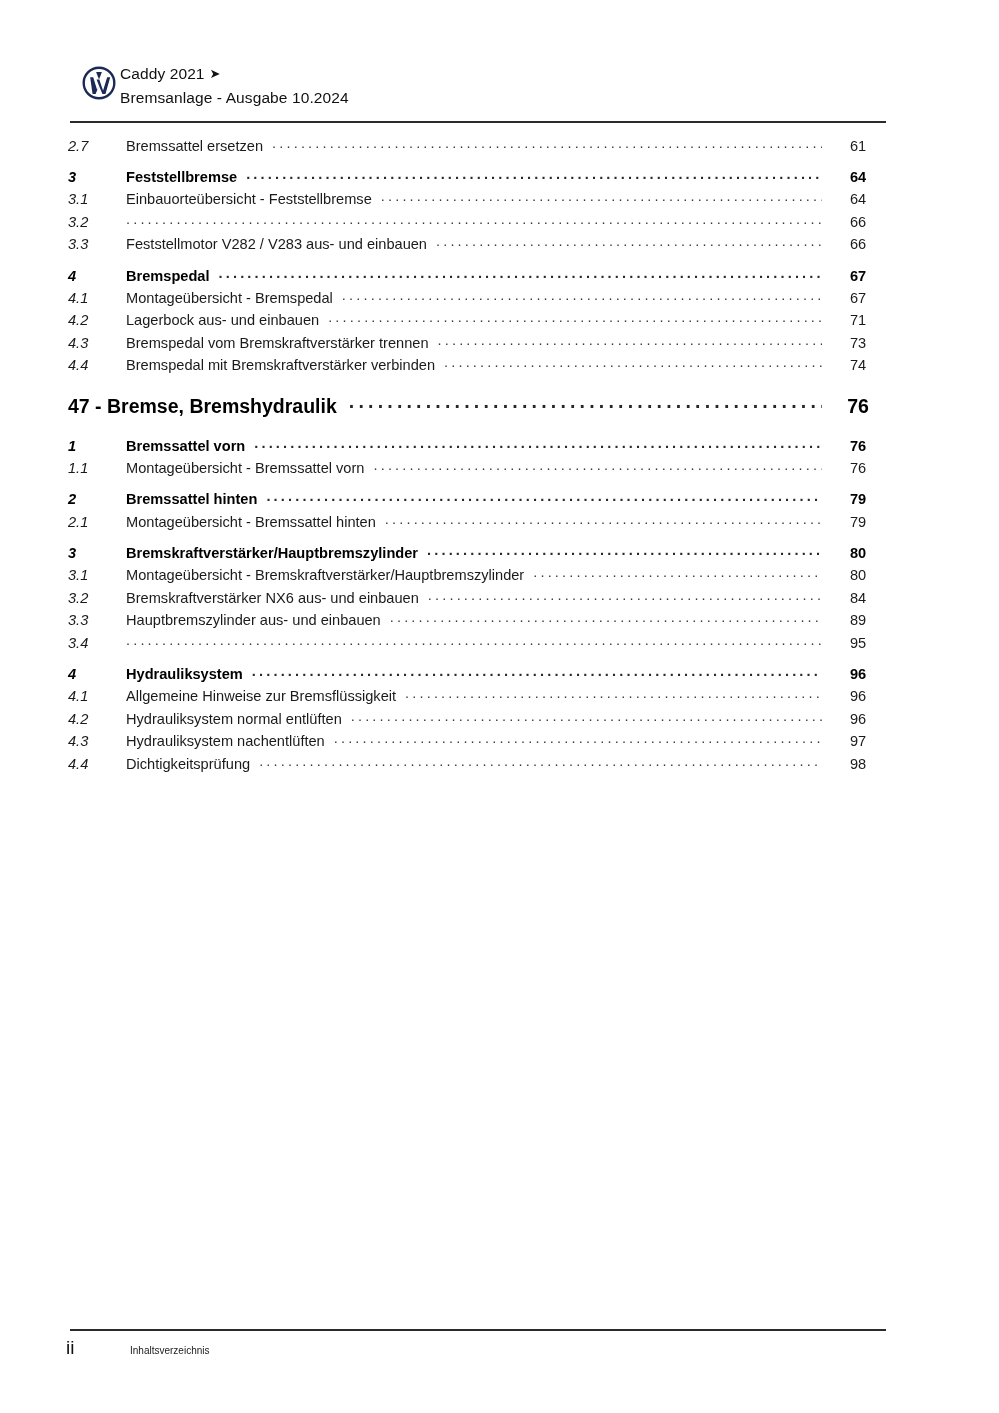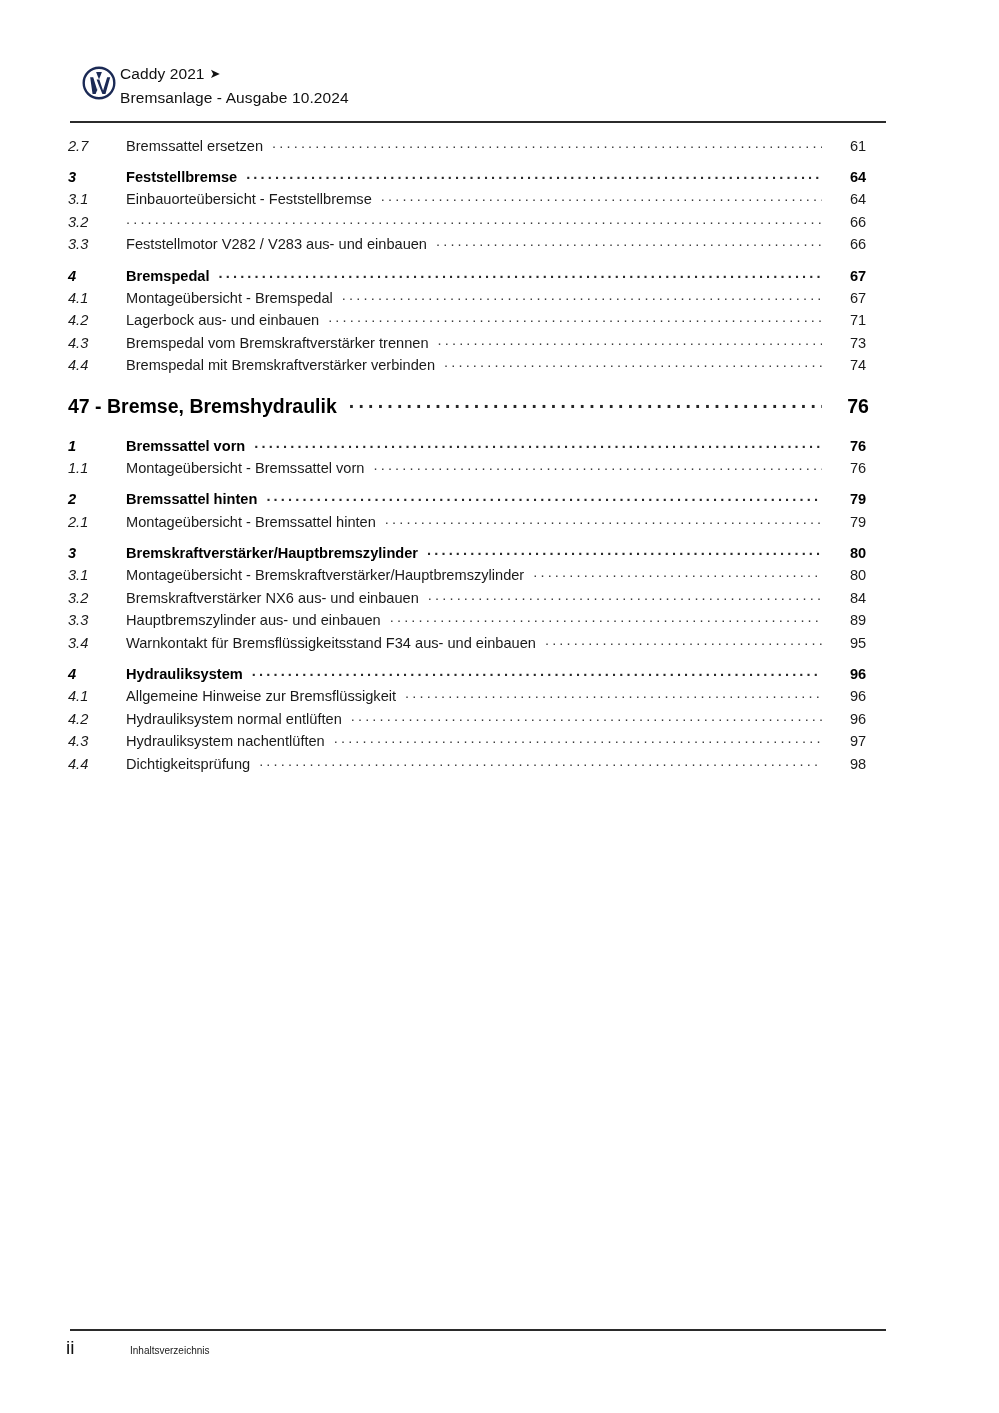--- a/index.html
+++ b/index.html
@@ -295,21 +295,20 @@
       <span class="pg">84</span>
     </div>
     <div class="toc-row lvl-sub">
       <span class="num">3.3</span>
       <span class="title">Hauptbremszylinder aus- und einbauen</span>
       <span class="leader"></span>
       <span class="pg">89</span>
     </div>
     <div class="toc-row lvl-sub">
       <span class="num">3.4</span>
-      <span class="title">Warnkontakt für Bremsflüssigkeitsstand F34 aus- und einbauen</span>
       <span class="leader"></span>
       <span class="pg">95</span>
     </div>
     <div class="toc-row lvl-sec gap-before">
       <span class="num">4</span>
       <span class="title">Hydrauliksystem</span>
       <span class="leader"></span>
       <span class="pg">96</span>
     </div>
     <div class="toc-row lvl-sub">

